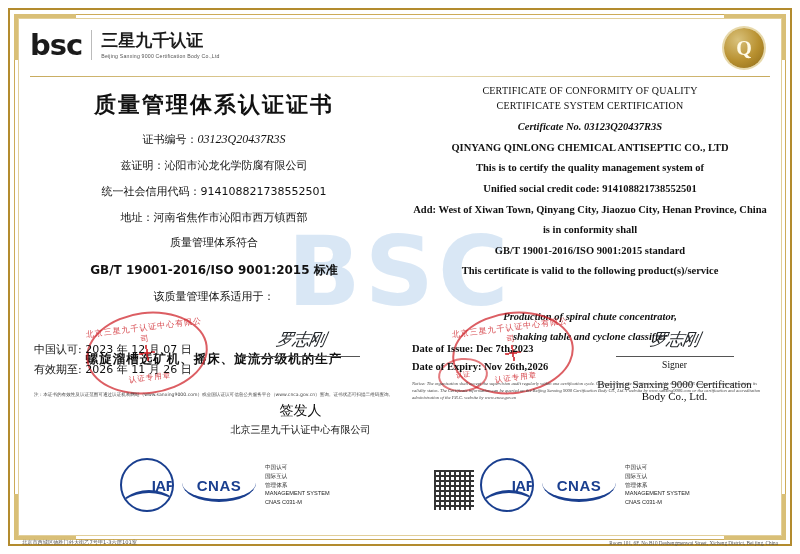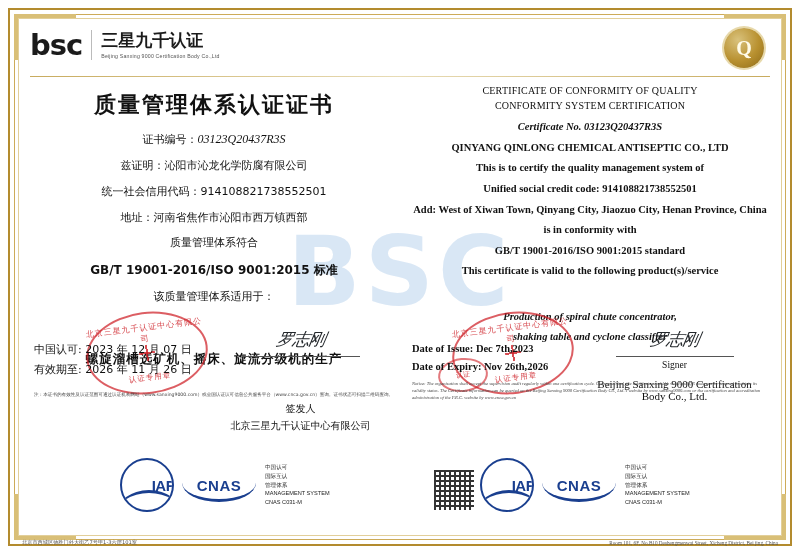--- a/index.html
+++ b/index.html
@@ -249,21 +249,21 @@
     height: 26px;
   }
   .sig-rule {
     height: 1px;
     background: #555;
     width: 118px;
     margin: 2px auto 3px;
   }
   .sig-label {
     font-family: Liberation Serif, serif;
-    font-size: 10px;
+    font-size: 14px;
     color: #111;
     margin-top: 45px;
   }
   .sig-label-en {
     font-family: "Liberation Serif", serif;
     font-size: 9.5px;
     color: #111;
   }
   .sig-org {
     font-family: "DejaVu Sans", sans-serif;
@@ -494,27 +494,27 @@
       <span>地址：</span><span>河南省焦作市沁阳市西万镇西部</span>
     </div>
     <div class="cn-line">质量管理体系符合</div>
     <div class="cn-strong">GB/T 19001-2016/ISO 9001:2015 标准</div>
     <div class="cn-line">该质量管理体系适用于：</div>
     <div class="cn-scope">螺旋溜槽选矿机、摇床、旋流分级机的生产</div>
   </div>
 
   <div class="col-right">
     <div class="en-title">CERTIFICATE OF CONFORMITY OF QUALITY</div>
-    <div class="en-title">CONFORMITY SYSTEM CERTIFICATION</div>
+    <div class="en-title">CERTIFICATE SYSTEM CERTIFICATION</div>
     <div class="en-line italic">Certificate No. 03123Q20437R3S</div>
     <div class="en-line">QINYANG QINLONG CHEMICAL ANTISEPTIC CO., LTD</div>
     <div class="en-line">This is to certify the quality management system of</div>
     <div class="en-line">Unified social credit code: 914108821738552501</div>
     <div class="en-line">Add: West of Xiwan Town, Qinyang City, Jiaozuo City, Henan Province, China</div>
-    <div class="en-line">is in conformity with</div>
+    <div class="en-line">is in conformity shall</div>
     <div class="en-line">GB/T 19001-2016/ISO 9001:2015 standard</div>
     <div class="en-line">This certificate is valid to the following product(s)/service</div>
     <div class="en-scope">Production of spiral chute concentrator,</div>
     <div class="en-scope" style="margin-top:2px">shaking table and cyclone classifier</div>
   </div>
 
   <div class="stamp stamp-left">
     <div class="stamp-text">北京三星九千认证中心有限公司</div>
     <div class="stamp-text2">认证专用章</div>
   </div>

